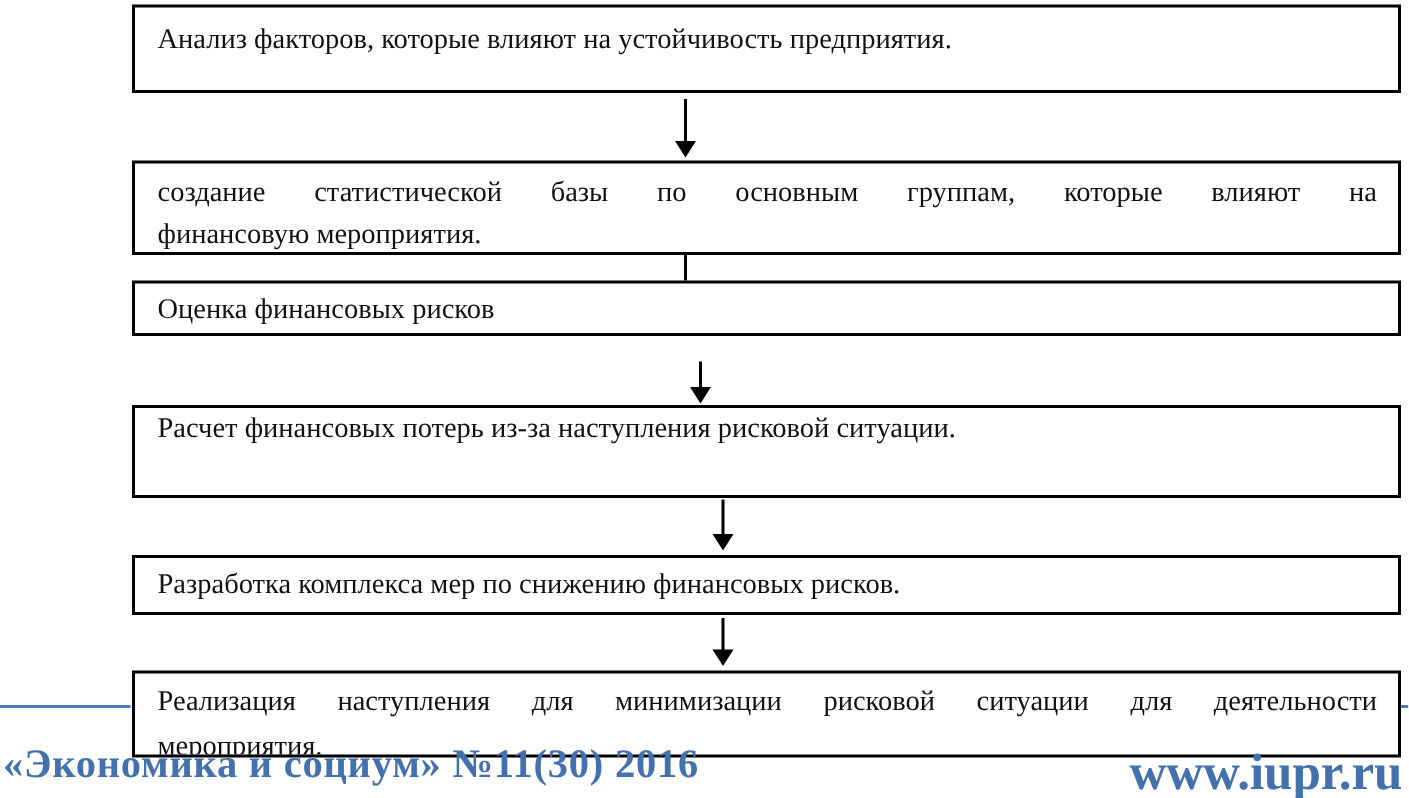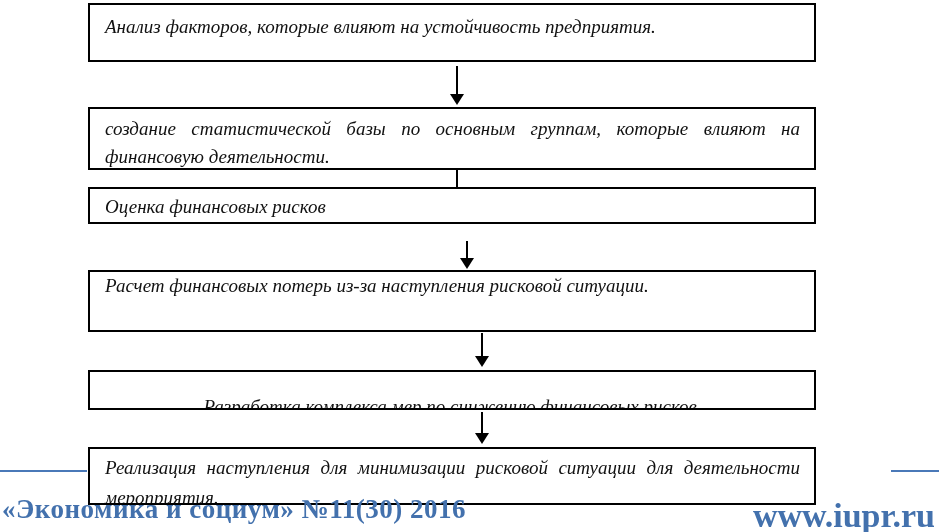--- a/index.html
+++ b/index.html
@@ -9,27 +9,26 @@
     width: 939px;
     height: 532px;
     background: #ffffff;
     overflow: hidden;
     font-family: "Liberation Serif", "DejaVu Serif", serif;
     color: #111111;
   }
   .flow-box {
     position: absolute;
     left: 88px;
-    width: 728px;
+    width: 846px;
     border: 2px solid #000000;
     background: #ffffff;
     font-size: 19px;
     line-height: 28px;
     overflow: hidden;
-    font-style: italic;
   }
   .flow-box .bline { padding: 0 14px 0 15px; }
   .flow-box .just {
     text-align: justify;
     text-align-last: justify;
   }
   .arrow { position: absolute; }
   .arrow .shaft {
     position: absolute;
     left: 6px;
@@ -70,21 +69,21 @@
     <div class="bline">Анализ факторов, которые влияют на устойчивость предприятия.</div>
   </div>
 
   <div class="arrow" style="left:450px; top:66px; width:14px; height:39px;">
     <div class="shaft" style="height:29px;"></div>
     <div class="head"></div>
   </div>
 
   <div class="flow-box" style="top:107px; height:63px; padding-top:6px;">
     <div class="bline just">создание статистической базы по основным группам, которые влияют на</div>
-    <div class="bline">финансовую деятельности.</div>
+    <div class="bline">финансовую мероприятия.</div>
   </div>
 
   <div class="arrow" style="left:450px; top:168px; width:14px; height:35px;">
     <div class="shaft" style="height:25px;"></div>
     <div class="head"></div>
   </div>
 
   <div class="flow-box" style="top:187px; height:37px; padding-top:4px;">
     <div class="bline">Оценка финансовых рисков</div>
   </div>
@@ -96,21 +95,21 @@
 
   <div class="flow-box" style="top:270px; height:62px; ">
     <div class="bline">Расчет финансовых потерь из-за наступления рисковой ситуации.</div>
   </div>
 
   <div class="arrow" style="left:475px; top:333px; width:14px; height:34px;">
     <div class="shaft" style="height:24px;"></div>
     <div class="head"></div>
   </div>
 
-  <div class="flow-box" style="top:370px; height:40px; padding-top:21px;text-align:center;">
+  <div class="flow-box" style="top:370px; height:40px; padding-top:4px;">
     <div class="bline">Разработка комплекса мер по снижению финансовых рисков.</div>
   </div>
 
   <div class="arrow" style="left:475px; top:412px; width:14px; height:32px;">
     <div class="shaft" style="height:22px;"></div>
     <div class="head"></div>
   </div>
 
   <div class="rule" style="left:0; top:470px; width:87px;"></div>
   <div class="rule" style="left:891px; top:470px; width:48px;"></div>

